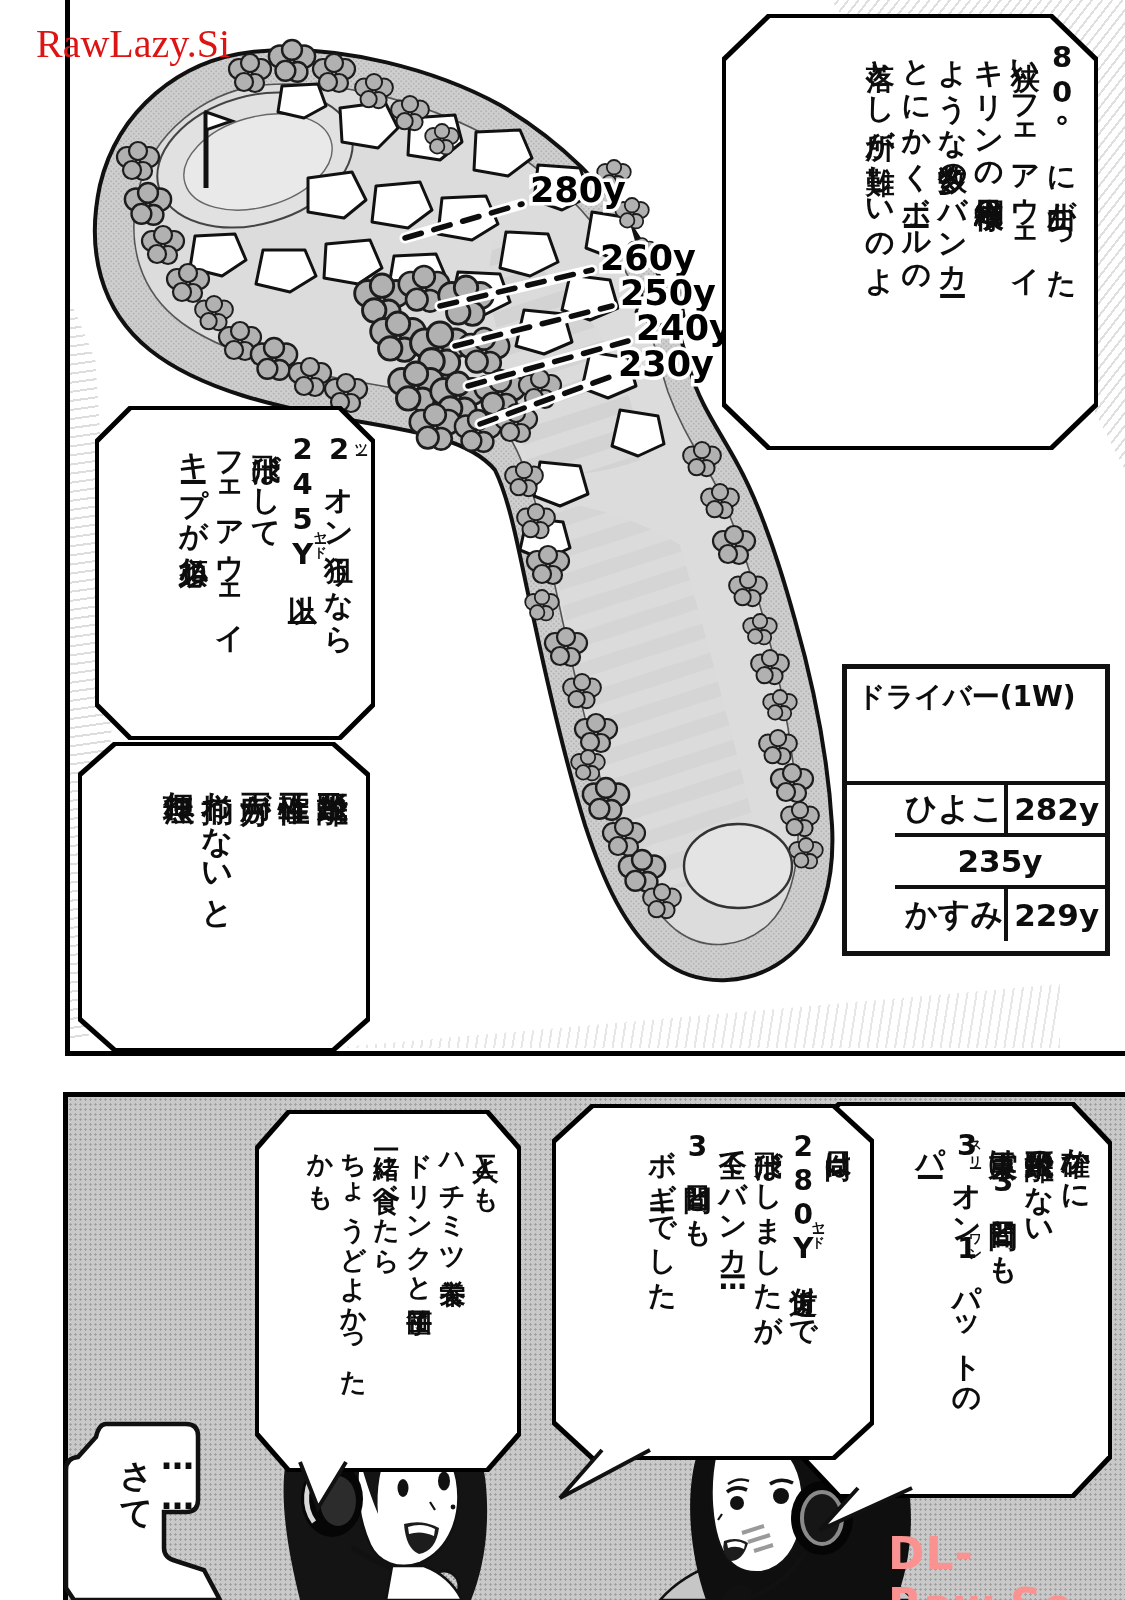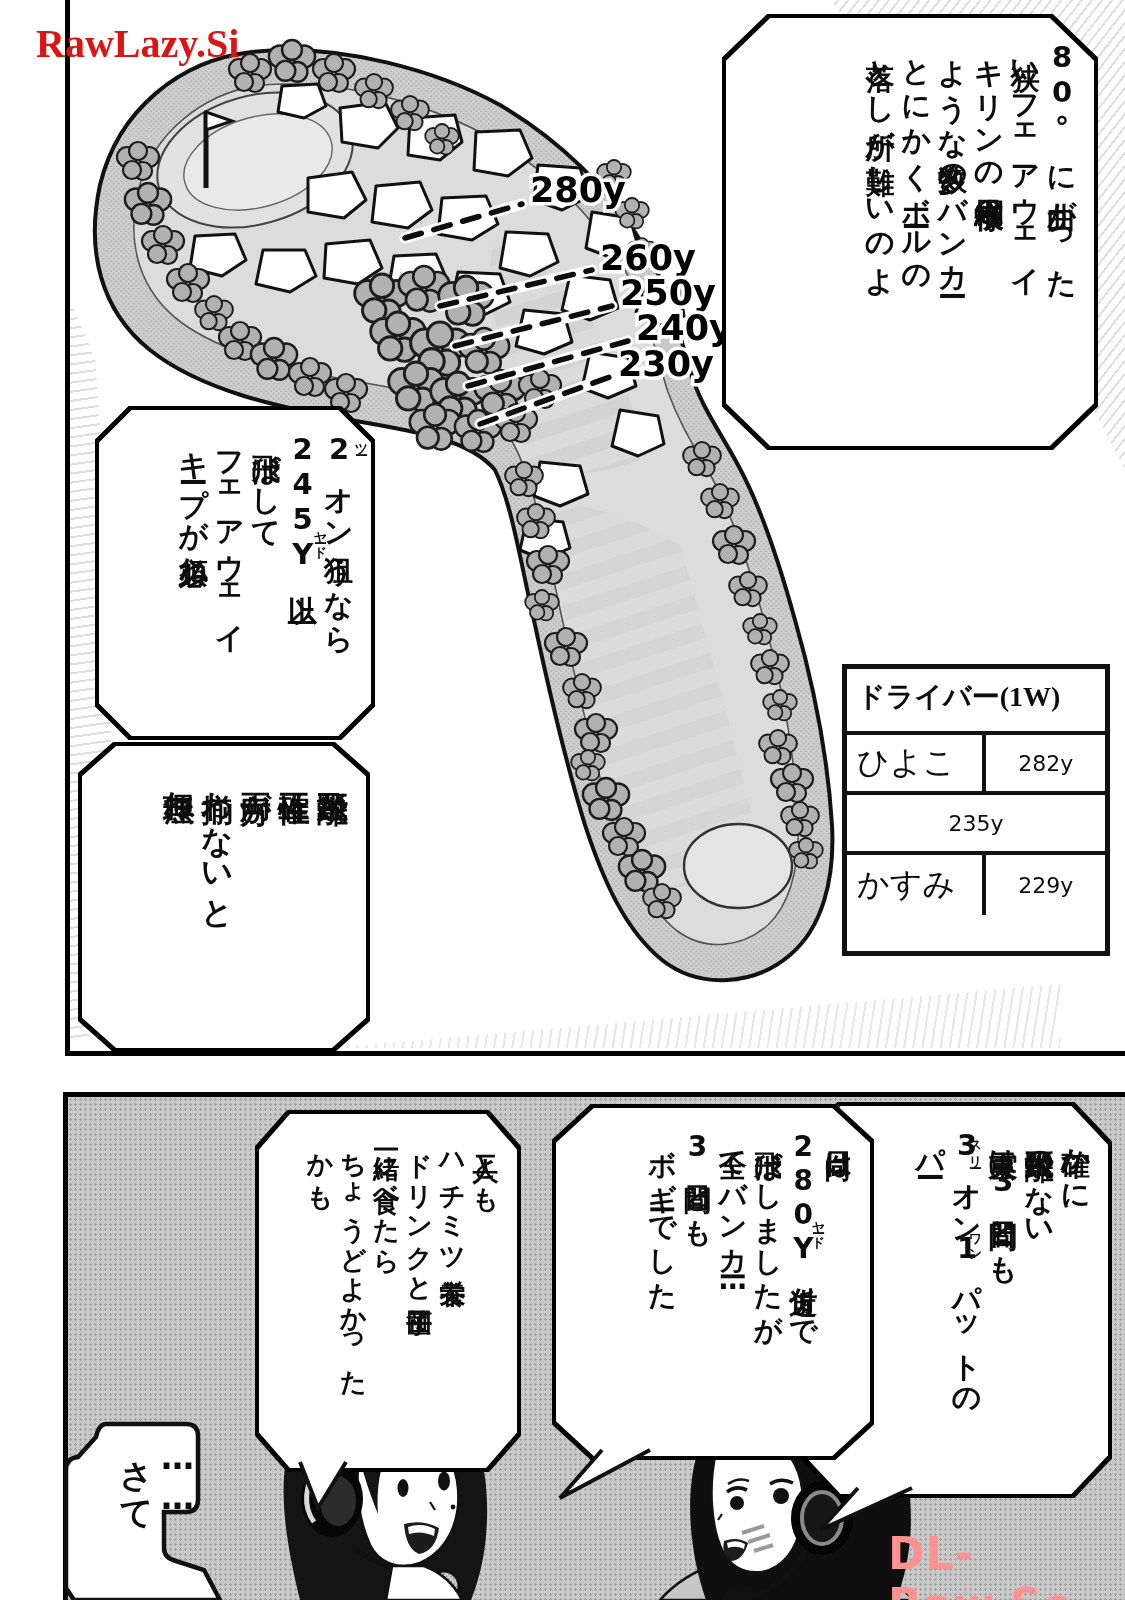--- a/index.html
+++ b/index.html
@@ -35,29 +35,29 @@
   #b-course .vtxt{font-size:29px;}
   #b-aim .vtxt{font-size:29px;}
   #b-need .vtxt{font-size:31px;}
   #b-par .vtxt{font-size:29px;}
   #b-hinata .vtxt{font-size:28px;}
   #b-honey .vtxt{font-size:26px;}
   .furi{position:absolute;writing-mode:vertical-rl;text-orientation:upright;
         font-weight:bold;font-size:13px;line-height:1;color:#111;}
   #dtable{position:absolute;left:842px;top:664px;width:268px;height:292px;background:#fff;
           border:5px solid #111;z-index:4;box-sizing:border-box;}
-  .dt-head{height:66px;border-bottom:4px solid #111;padding:8px 10px 0 10px;
-           font-weight:bold;font-size:28px;line-height:1.4;box-sizing:border-box;font-family:Liberation Serif, serif;}
-  .dt-row{display:flex;height:60px;border-bottom:4px solid #111;font-weight:normal;box-sizing:border-box;}
+  .dt-head{height:116px;border-bottom:4px solid #111;padding:8px 10px 0 10px;
+           font-weight:bold;font-size:28px;line-height:1.4;box-sizing:border-box;}
+  .dt-row{display:flex;height:52px;border-bottom:4px solid #111;font-weight:bold;box-sizing:border-box;margin-left:48px;}
   .dt-row:last-child{border-bottom:none;}
   .dt-name{width:54%;border-right:4px solid #111;font-size:32px;display:flex;
            align-items:center;padding-left:10px;box-sizing:border-box;}
-  .dt-val{flex:1;font-size:22px;display:flex;align-items:center;justify-content:center;}
+  .dt-val{flex:1;font-size:31px;display:flex;align-items:center;justify-content:center;}
   #b-sate-text{left:84px;top:1438px;width:116px;height:160px;font-size:33px;z-index:6;}
-  #wm-tl{position:absolute;left:36px;top:20px;z-index:9;font-weight:bold;font-size:40px;
+  #wm-tl{position:absolute;left:36px;top:20px;z-index:9;font-weight:normal;font-size:40px;
          font-family:"Liberation Serif","DejaVu Serif",serif;}
   #wm-br{position:absolute;left:888px;top:1528px;z-index:9;font-weight:bold;font-size:44px;
          letter-spacing:1px;}
 </style>
 </head>
 <body>
 
 <div id="page">
 
   <div id="panel1" class="panel"></div>

